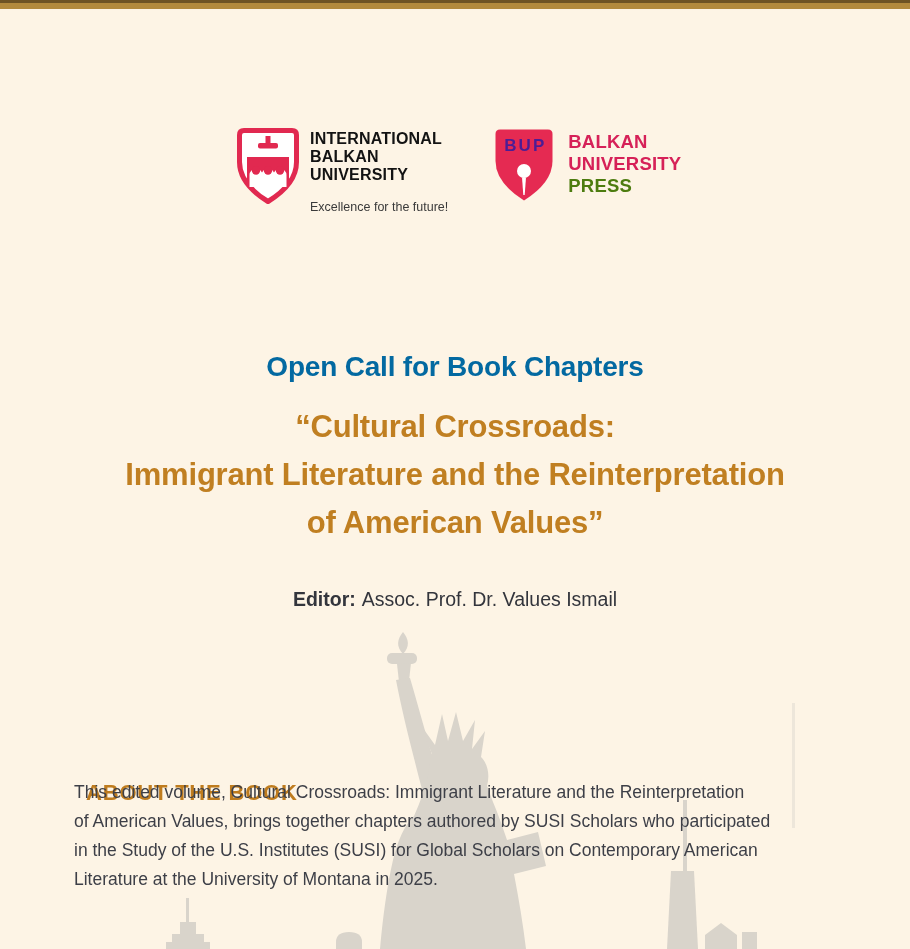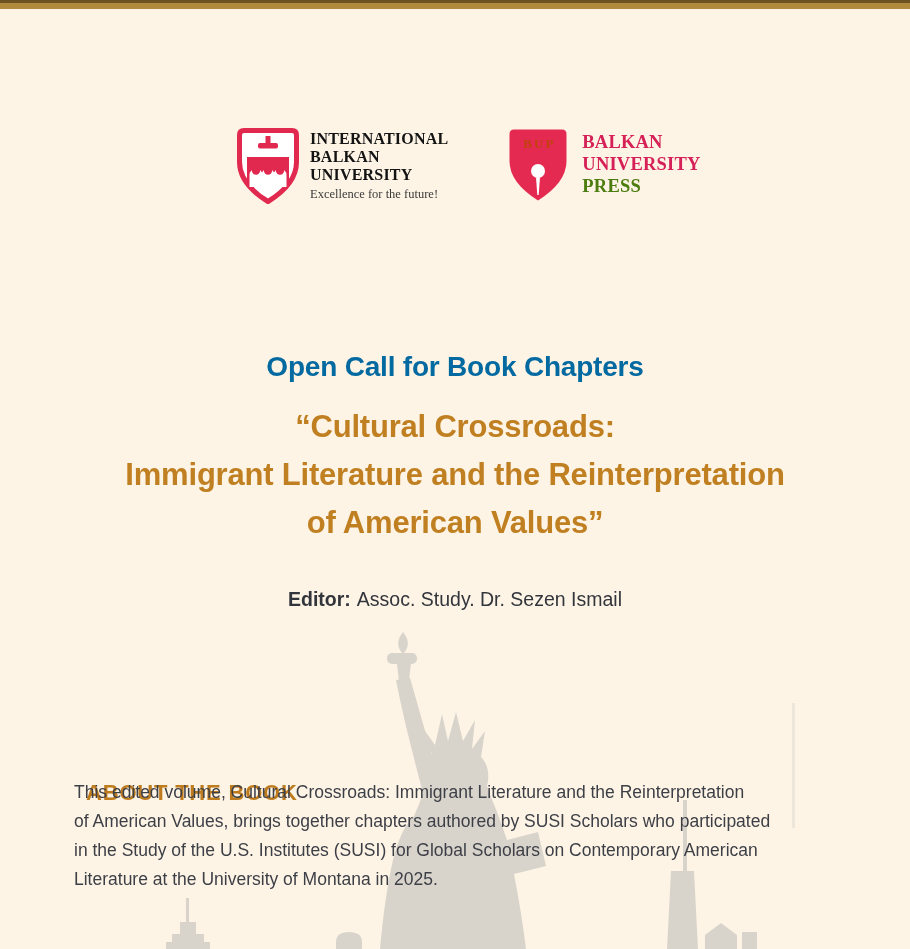--- a/index.html
+++ b/index.html
@@ -11,34 +11,34 @@
     position:absolute; top:0; left:0; right:0; height:9px;
     background:linear-gradient(to bottom,#6d5324 0,#6d5324 3px,#b28a3d 3px,#b28a3d 100%);
     z-index:3;
   }
   .watermark { position:absolute; z-index:0; }
   .wm-statue { left:340px; top:628px; width:210px; height:321px; }
   .wm-skyline { left:0; top:690px; width:910px; height:259px; }
   .content { position:relative; z-index:2; }
 
   
-  .logo-row { position:absolute; top:128px; left:237px; display:flex; gap:60px;font-family:Liberation Serif, serif; }
+  .logo-row { position:absolute; top:128px; left:237px; display:flex; gap:46px; }
   .logo-group { display:flex; }
   .ibu-logo { gap:11px; }
   .bup-logo { gap:14px; }
   .shield-wrap { position:relative; flex:0 0 auto; }
   .ibu-text { padding-top:2px; }
   .ibu-name {
     font-size:16px; font-weight:800; line-height:18px; color:#131313;
     letter-spacing:0.2px; white-space:pre-line;
   }
-  .ibu-tagline { margin-top:3px; font-size:12.5px; color:#3a3a3a; }
+  .ibu-tagline { margin-top:16px; font-size:12.5px; color:#3a3a3a; }
   .bup-shield-text {
     position:absolute; top:8px; left:0; width:100%; text-align:center;
-    color:#c2410c; font-weight:800; font-size:13px; letter-spacing:2px; text-indent:2px;
+    color:#4c1d95; font-weight:800; font-size:17px; letter-spacing:2px; text-indent:2px;
   }
   .bup-text { padding-top:3px; font-weight:800; font-size:18.5px; line-height:22px; letter-spacing:0.2px; }
   .bup-line-a { color:#d62158; }
   .bup-line-b { color:#4d7c0f; }
 
   
   .kicker {
     position:absolute; top:351px; left:0; width:100%; text-align:center;
     font-size:28px; font-weight:700; color:#0369a1; letter-spacing:-0.2px;
   }
@@ -144,21 +144,21 @@
       </div>
 
     </div>
 
     <div class="kicker">Open Call for Book Chapters</div>
     <div class="title">“Cultural Crossroads:
 Immigrant Literature and the Reinterpretation
 of American Values”</div>
 
     <div class="meta">
-      <div><span class="label">Editor:</span><span>Assoc. Study. Dr. Sezen Ismail</span></div>
+      <div><span class="label">Editor:</span><span>Assoc. Prof. Dr. Values Ismail</span></div>
     </div>
 
     <div class="about-heading">ABOUT THE BOOK</div>
     <div class="paragraph">This edited volume, Cultural Crossroads: Immigrant Literature and the Reinterpretation
 of American Values, brings together chapters authored by SUSI Scholars who participated
 in the Study of the U.S. Institutes (SUSI) for Global Scholars on Contemporary American
 Literature at the University of Montana in 2025.</div>
 
   </div>
 </div>

